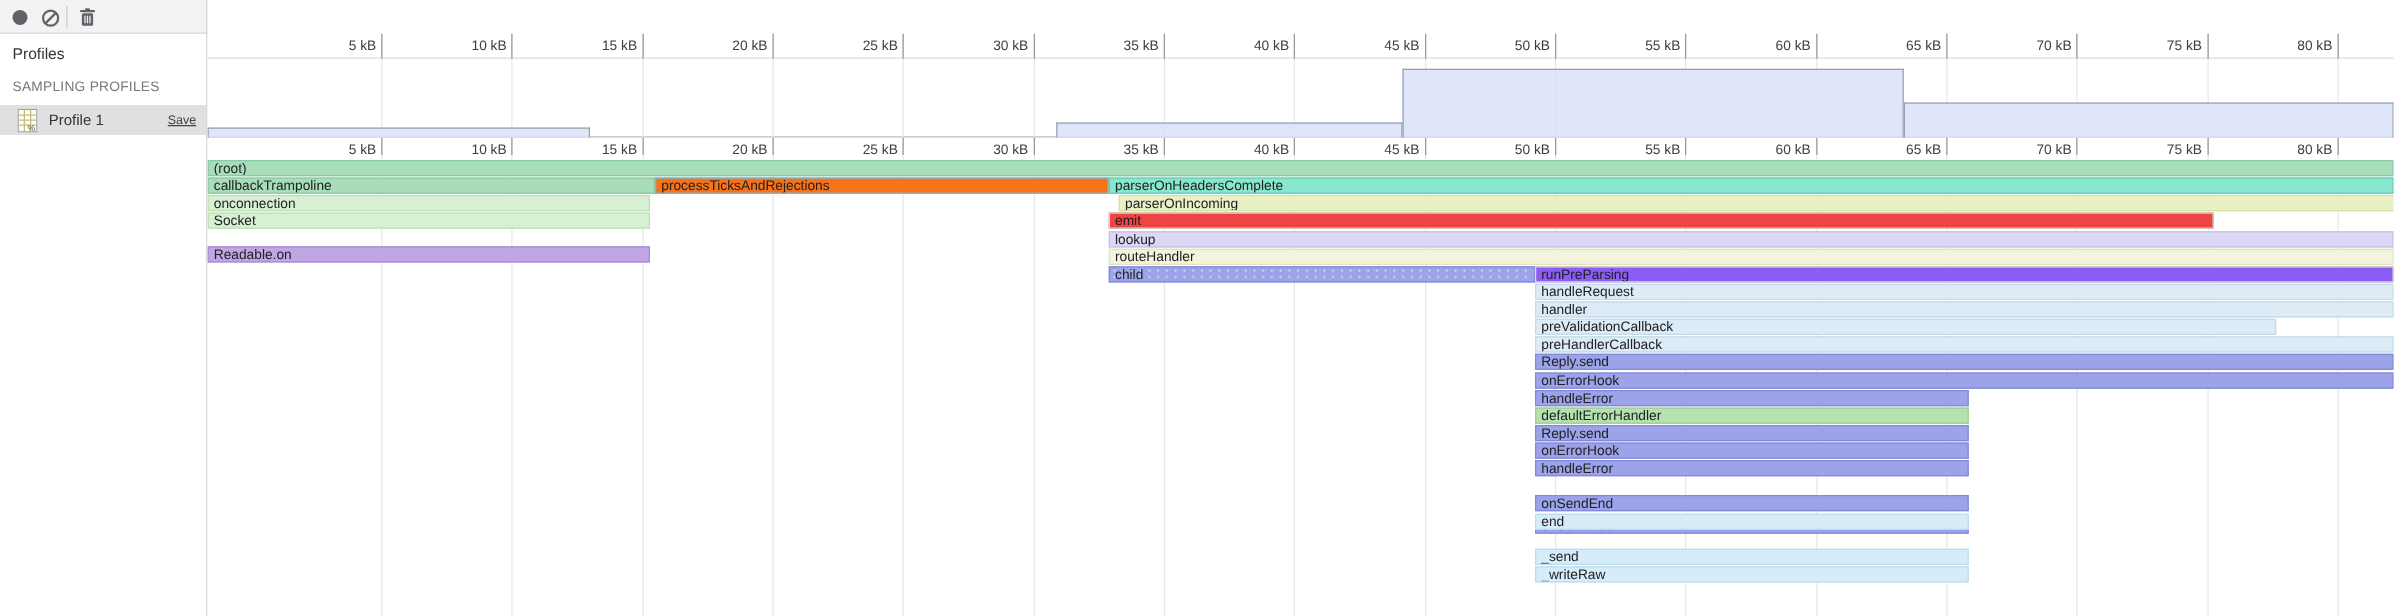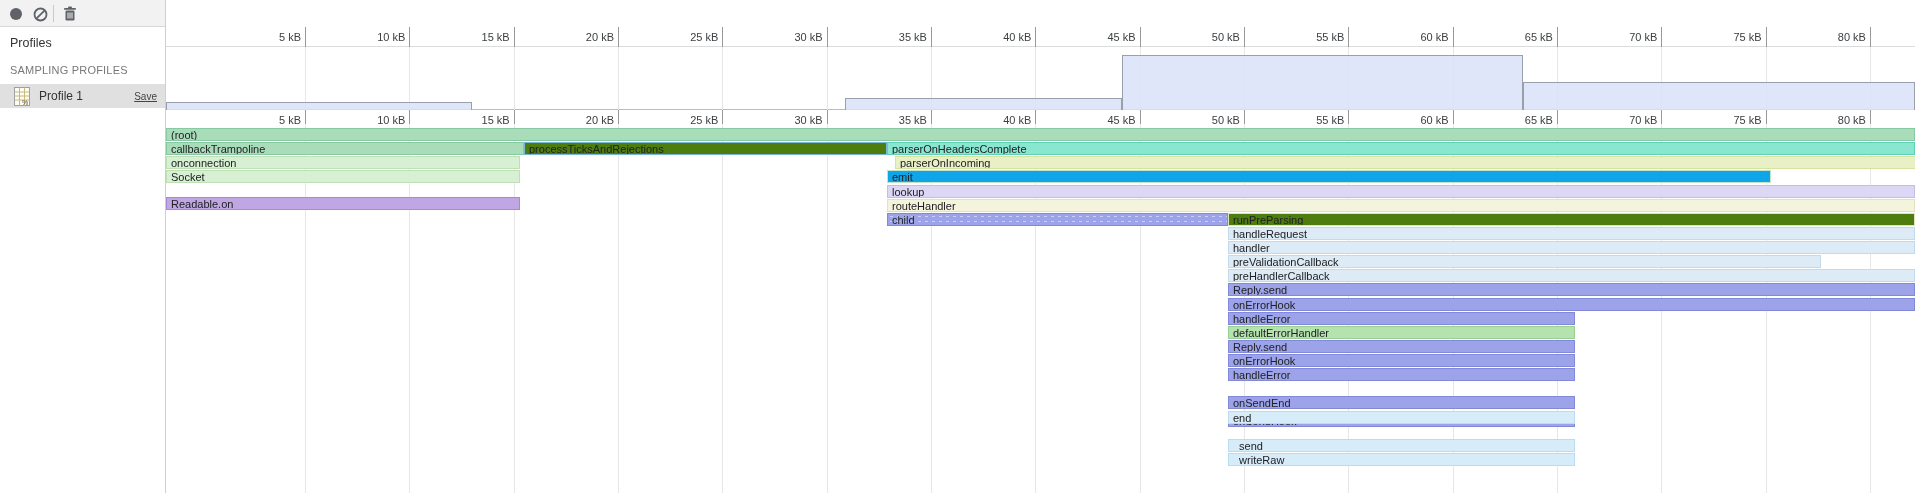--- a/index.html
+++ b/index.html
@@ -186,31 +186,31 @@
       <div class="rtick" style="left: 1703.95px; top: 27px; height: 20px;"></div>
       <div class="rlabel" style="left: 1639.95px; top: 31px;">80 kB</div>
       <div class="rtick" style="left: 1703.95px; top: 110px; height: 14px;"></div>
       <div class="rlabel" style="left: 1639.95px; top: 114px;">80 kB</div>
       <div class="ovseg" style="left: 0px; width: 306px; top: 102px; height: 8px;"></div>
       <div class="ovseg" style="left: 679px; width: 277px; top: 98px; height: 12px;"></div>
       <div class="ovseg" style="left: 956px; width: 401px; top: 55px; height: 55px;"></div>
       <div class="ovseg" style="left: 1357px; width: 392px; top: 82px; height: 28px;"></div>
       <div class="bar" style="left: 0px; width: 1749px; top: 128px; height: 13px; background-color: rgb(169, 221, 186); border-color: rgb(135, 201, 162);">(root)</div>
       <div class="bar" style="left: 0px; width: 358px; top: 142px; height: 13px; background-color: rgb(169, 221, 186); border-color: rgb(135, 201, 162);">callbackTrampoline</div>
-      <div class="bar" style="left: 358px; width: 363px; top: 142px; height: 13px; background-color: #4d7c0f; border-color: rgb(121, 183, 214);">processTicksAndRejections</div>
+      <div class="bar" style="left: 358px; width: 363px; top: 142px; height: 13px; background-color: #f97316; border-color: rgb(121, 183, 214);">processTicksAndRejections</div>
       <div class="bar" style="left: 721px; width: 1028px; top: 142px; height: 13px; background-color: rgb(137, 230, 207); border-color: rgb(94, 208, 181);">parserOnHeadersComplete</div>
       <div class="bar" style="left: 0px; width: 354px; top: 156px; height: 13px; background-color: rgb(215, 239, 210); border-color: rgb(189, 224, 180);">onconnection</div>
       <div class="bar" style="left: 729px; width: 1028px; top: 156px; height: 13px; background-color: rgb(233, 240, 198); border-color: rgb(213, 227, 162);">parserOnIncoming</div>
       <div class="bar" style="left: 0px; width: 354px; top: 170px; height: 13px; background-color: rgb(215, 239, 210); border-color: rgb(189, 224, 180);">Socket</div>
-      <div class="bar" style="left: 721px; width: 884px; top: 170px; height: 13px; background-color: #0ea5e9; border-color: rgb(191, 228, 201);">emit</div>
+      <div class="bar" style="left: 721px; width: 884px; top: 170px; height: 13px; background-color: #ef4444; border-color: rgb(191, 228, 201);">emit</div>
       <div class="bar" style="left: 0px; width: 354px; top: 197px; height: 13px; background-color: rgb(192, 167, 228); border-color: rgb(166, 138, 209);">Readable.on</div>
       <div class="bar" style="left: 721px; width: 1028px; top: 185px; height: 13px; background-color: rgb(220, 215, 244); border-color: rgb(197, 188, 231);">lookup</div>
       <div class="bar" style="left: 721px; width: 1028px; top: 199px; height: 13px; background-color: rgb(244, 244, 220); border-color: rgb(226, 226, 189);">routeHandler</div>
       <div class="bar dots" style="left: 721px; width: 341px; top: 213px; height: 13px; background-color: rgb(156, 163, 233); border-color: rgb(130, 137, 217);">child</div>
-      <div class="bar" style="left: 1062px; width: 687px; top: 213px; height: 13px; background-color: #4d7c0f; border-color: rgb(226, 226, 189);">runPreParsing</div>
+      <div class="bar" style="left: 1062px; width: 687px; top: 213px; height: 13px; background-color: #8b5cf6; border-color: rgb(226, 226, 189);">runPreParsing</div>
       <div class="bar" style="left: 1062px; width: 687px; top: 227px; height: 13px; background-color: rgb(220, 235, 246); border-color: rgb(194, 218, 236);">handleRequest</div>
       <div class="bar" style="left: 1062px; width: 687px; top: 241px; height: 13px; background-color: rgb(220, 235, 246); border-color: rgb(194, 218, 236);">handler</div>
       <div class="bar" style="left: 1062px; width: 593px; top: 255px; height: 13px; background-color: rgb(220, 235, 246); border-color: rgb(194, 218, 236);">preValidationCallback</div>
       <div class="bar" style="left: 1062px; width: 687px; top: 269px; height: 13px; background-color: rgb(220, 235, 246); border-color: rgb(194, 218, 236);">preHandlerCallback</div>
       <div class="bar" style="left: 1062px; width: 687px; top: 283px; height: 13px; background-color: rgb(156, 163, 233); border-color: rgb(130, 137, 217);">Reply.send</div>
       <div class="bar" style="left: 1062px; width: 687px; top: 298px; height: 13px; background-color: rgb(156, 163, 233); border-color: rgb(130, 137, 217);">onErrorHook</div>
       <div class="bar" style="left: 1062px; width: 347px; top: 312px; height: 13px; background-color: rgb(156, 163, 233); border-color: rgb(130, 137, 217);">handleError</div>
       <div class="bar" style="left: 1062px; width: 347px; top: 326px; height: 13px; background-color: rgb(181, 226, 175); border-color: rgb(151, 208, 144);">defaultErrorHandler</div>
       <div class="bar" style="left: 1062px; width: 347px; top: 340px; height: 13px; background-color: rgb(156, 163, 233); border-color: rgb(130, 137, 217);">Reply.send</div>
       <div class="bar" style="left: 1062px; width: 347px; top: 354px; height: 13px; background-color: rgb(156, 163, 233); border-color: rgb(130, 137, 217);">onErrorHook</div>

